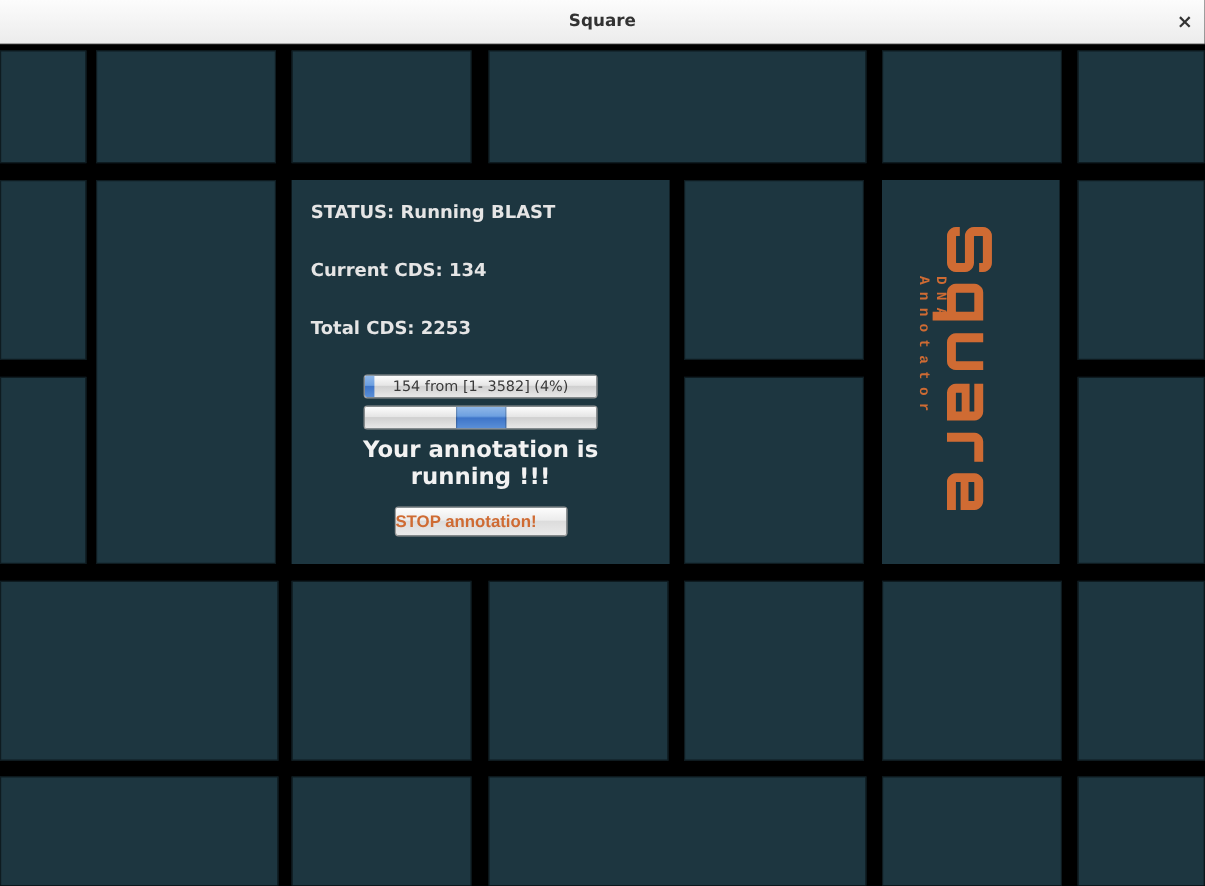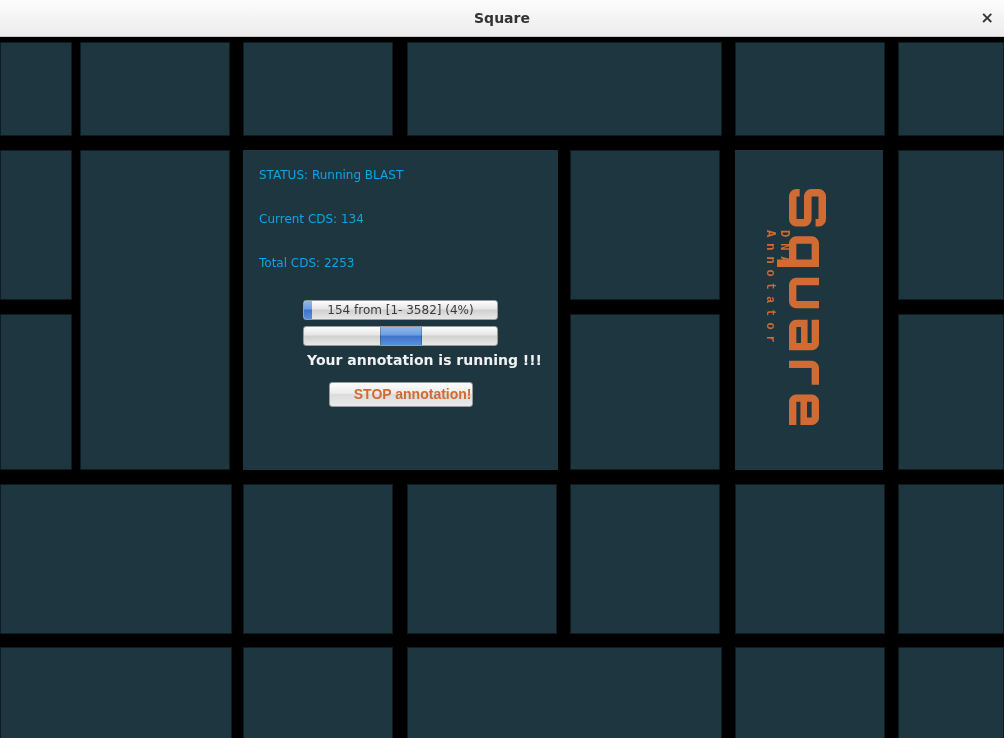--- a/index.html
+++ b/index.html
@@ -56,23 +56,23 @@
     position: absolute;
     left: 243px;
     top: 113px;
     width: 315px;
     height: 320px;
     background: #1d3640;
     padding: 18px 16px 16px 16px;
     box-sizing: border-box;
   }
   .panel .line {
-    color: #0ea5e9;
-    font-size: 12px;
-    font-weight: 400;
+    color: #e5e5e5;
+    font-size: 15px;
+    font-weight: 700;
     margin-bottom: 30px;
     white-space: nowrap;
   }
 
   .progress-block {
     margin-top: 10px;
     text-align: center;
   }
   .progressbar {
     margin: 0 auto 6px auto;
@@ -106,39 +106,39 @@
     left: 50%;
     width: 40px;
     transform: translateX(-50%);
     background: linear-gradient(to bottom, #8fb7e8 0%, #6c9fe0 45%, #3d74c8 50%, #5a8fd8 100%);
     border-left: 1px solid rgba(0,0,0,0.2);
     border-right: 1px solid rgba(0,0,0,0.2);
   }
 
   .running-text {
     color: #f2f2f2;
-    font-size: 14px;
+    font-size: 19px;
     font-weight: 600;
-    text-align: right;
+    text-align: center;
     margin-top: 4px;
   }
 
   .stop-btn {
     display: block;
     margin: 14px auto 0 auto;
     width: 144px;
     height: 25px;
     background: linear-gradient(to bottom, #fdfdfd 0%, #ececec 45%, #dcdcdc 50%, #eaeaea 100%);
     border: 1px solid #9a9a9a;
     border-radius: 3px;
     color: #cf6b33;
     font-size: 14px;
     font-weight: 600;
     cursor: pointer;
-    text-align: right;
+    text-align: left;
     line-height: 23px;
     padding: 0;
   }
 
   
   .logo-panel {
     position: absolute;
     left: 735px;
     top: 113px;
     width: 148px;

